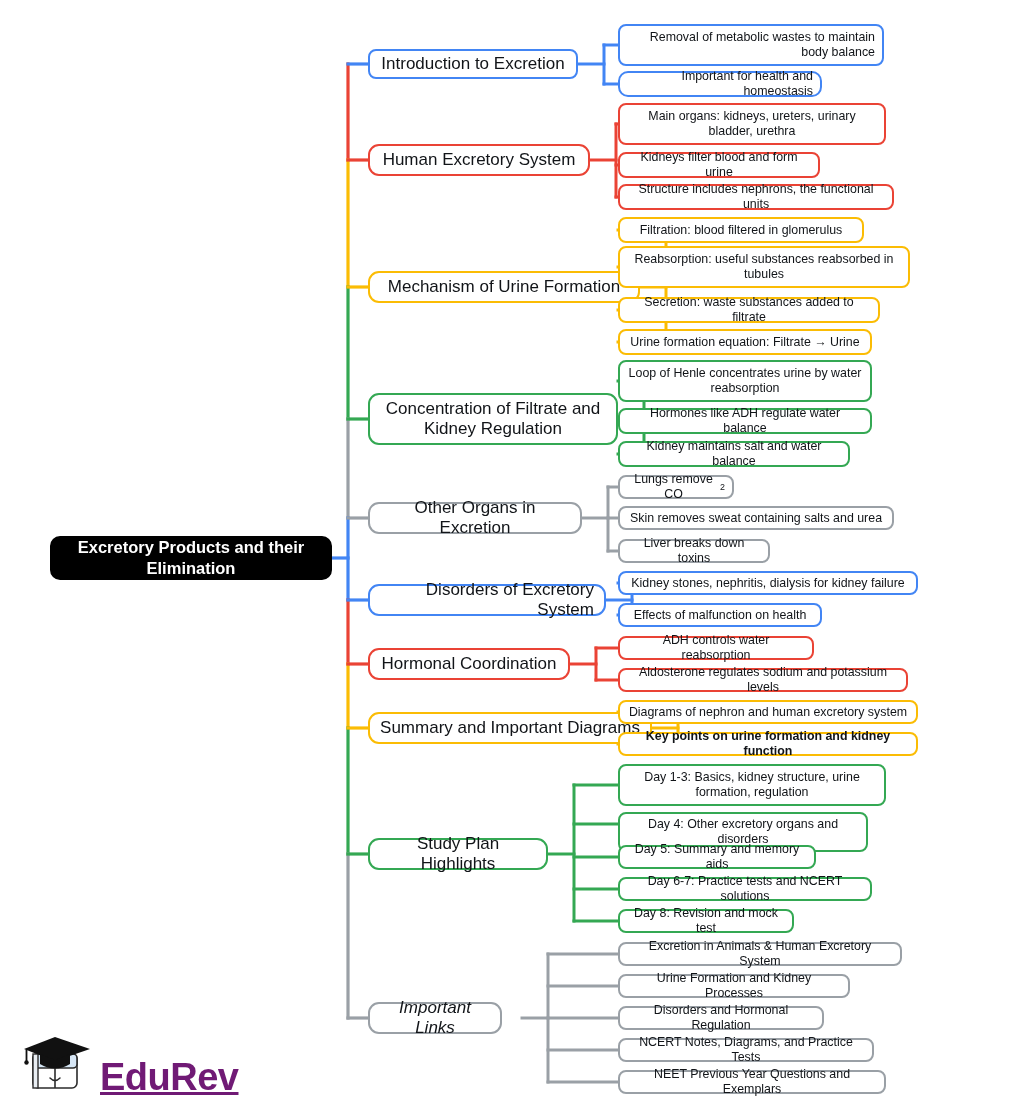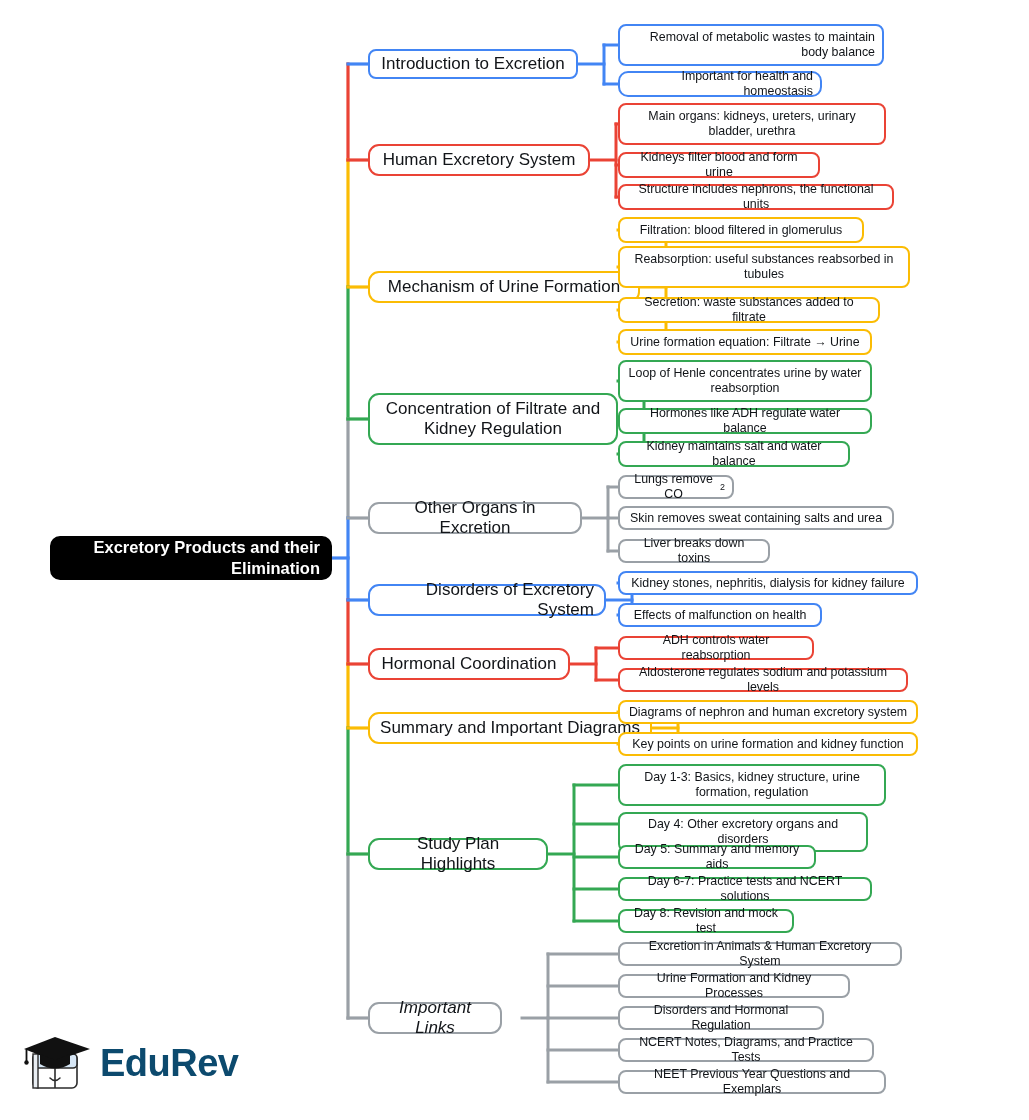--- a/index.html
+++ b/index.html
@@ -16,38 +16,37 @@
     display:flex;align-items:center;justify-content:center;
     text-align:center;background:#ffffff;
     border:2px solid #9aa0a6;border-radius:9px;
     color:#111418;line-height:1.18;
     padding:3px 7px;
   }
   .root{
     background:#000000;border:2px solid #000000;border-radius:10px;
     color:#ffffff;font-weight:bold;font-size:16.5px;line-height:1.3;
     padding:6px 10px;
-    text-align:right;
   }
   .lvl1{font-size:17px;border-radius:11px;border-width:2.5px;padding:4px 10px;}
   .lvl2{font-size:12.4px;border-radius:8px;border-width:2px;}
 
   .c-blue  {border-color:#4285f4;text-align:right;}
   .c-red   {border-color:#ea4335;}
   .c-yellow{border-color:#fbbc04;}
   .c-green {border-color:#34a853;}
   .c-gray  {border-color:#9aa0a6;}
 
   
   #logo{position:absolute;left:20px;top:1028px;width:200px;height:70px;}
   #logo .mark{position:absolute;left:0;top:4px;width:74px;height:64px;}
   #logo .wordmark{
-    position:absolute;left:80px;top:14px;
-    font-size:38px;font-weight:bold;color:#0c4a6e;
-    letter-spacing:-0.5px;font-family:"Liberation Sans","DejaVu Sans",sans-serif;
+    position:absolute;left:80px;top:28px;
+    font-size:38px;font-weight:bold;color:#701a75;
+    letter-spacing:-0.5px;font-family:"Liberation Sans","DejaVu Sans",sans-serif;text-decoration:underline;
   }
   sub{font-size:0.72em;vertical-align:-0.25em;}
 </style>
 </head>
 <body>
 
 <div id="canvas">
   <svg class="links" id="links" xmlns="http://www.w3.org/2000/svg" viewBox="0 0 1029 1120">
       <path d="M348 64 L348 160" fill="none" stroke="#ea4335" stroke-width="3.2" stroke-linecap="square" stroke-linejoin="miter"></path>
       <path d="M348 160 L348 287" fill="none" stroke="#fbbc04" stroke-width="3.2" stroke-linecap="square" stroke-linejoin="miter"></path>
@@ -145,21 +144,21 @@
       <div class="node lvl2 c-gray" style="left: 618px; top: 506px; width: 276px; height: 24px;">Skin removes sweat containing salts and urea</div>
       <div class="node lvl2 c-gray" style="left: 618px; top: 539px; width: 152px; height: 24px;">Liver breaks down toxins</div>
       <div class="node lvl1 c-blue" style="left: 368px; top: 584px; width: 238px; height: 32px;">Disorders of Excretory System</div>
       <div class="node lvl2 c-blue" style="left: 618px; top: 571px; width: 300px; height: 24px;">Kidney stones, nephritis, dialysis for kidney failure</div>
       <div class="node lvl2 c-blue" style="left: 618px; top: 603px; width: 204px; height: 24px;">Effects of malfunction on health</div>
       <div class="node lvl1 c-red" style="left: 368px; top: 648px; width: 202px; height: 32px;">Hormonal Coordination</div>
       <div class="node lvl2 c-red" style="left: 618px; top: 636px; width: 196px; height: 24px;">ADH controls water reabsorption</div>
       <div class="node lvl2 c-red" style="left: 618px; top: 668px; width: 290px; height: 24px;">Aldosterone regulates sodium and potassium levels</div>
       <div class="node lvl1 c-yellow" style="left: 368px; top: 712px; width: 284px; height: 32px;">Summary and Important Diagrams</div>
       <div class="node lvl2 c-yellow" style="left: 618px; top: 700px; width: 300px; height: 24px;">Diagrams of nephron and human excretory system</div>
-      <div class="node lvl2 c-yellow" style="left: 618px; top: 732px; width: 300px; height: 24px;">Key points on urine formation and kidney function</div>
+      <div class="node lvl2 c-yellow" style="left: 618px; top: 732px; width: 300px; height: 24px; font-weight: bold;">Key points on urine formation and kidney function</div>
       <div class="node lvl1 c-green" style="left: 368px; top: 838px; width: 180px; height: 32px;">Study Plan Highlights</div>
       <div class="node lvl2 c-green" style="left: 618px; top: 764px; width: 268px; height: 42px;">Day 1-3: Basics, kidney structure, urine formation, regulation</div>
       <div class="node lvl2 c-green" style="left: 618px; top: 812px; width: 250px; height: 40px;">Day 4: Other excretory organs and disorders</div>
       <div class="node lvl2 c-green" style="left: 618px; top: 845px; width: 198px; height: 24px;">Day 5: Summary and memory aids</div>
       <div class="node lvl2 c-green" style="left: 618px; top: 877px; width: 254px; height: 24px;">Day 6-7: Practice tests and NCERT solutions</div>
       <div class="node lvl2 c-green" style="left: 618px; top: 909px; width: 176px; height: 24px;">Day 8: Revision and mock test</div>
       <div class="node lvl1 c-gray" style="left: 368px; top: 1002px; width: 134px; height: 32px; font-style: italic;">Important Links</div>
       <div class="node lvl2 c-gray" style="left: 618px; top: 942px; width: 284px; height: 24px;">Excretion in Animals &amp; Human Excretory System</div>
       <div class="node lvl2 c-gray" style="left: 618px; top: 974px; width: 232px; height: 24px;">Urine Formation and Kidney Processes</div>
       <div class="node lvl2 c-gray" style="left: 618px; top: 1006px; width: 206px; height: 24px;">Disorders and Hormonal Regulation</div>

